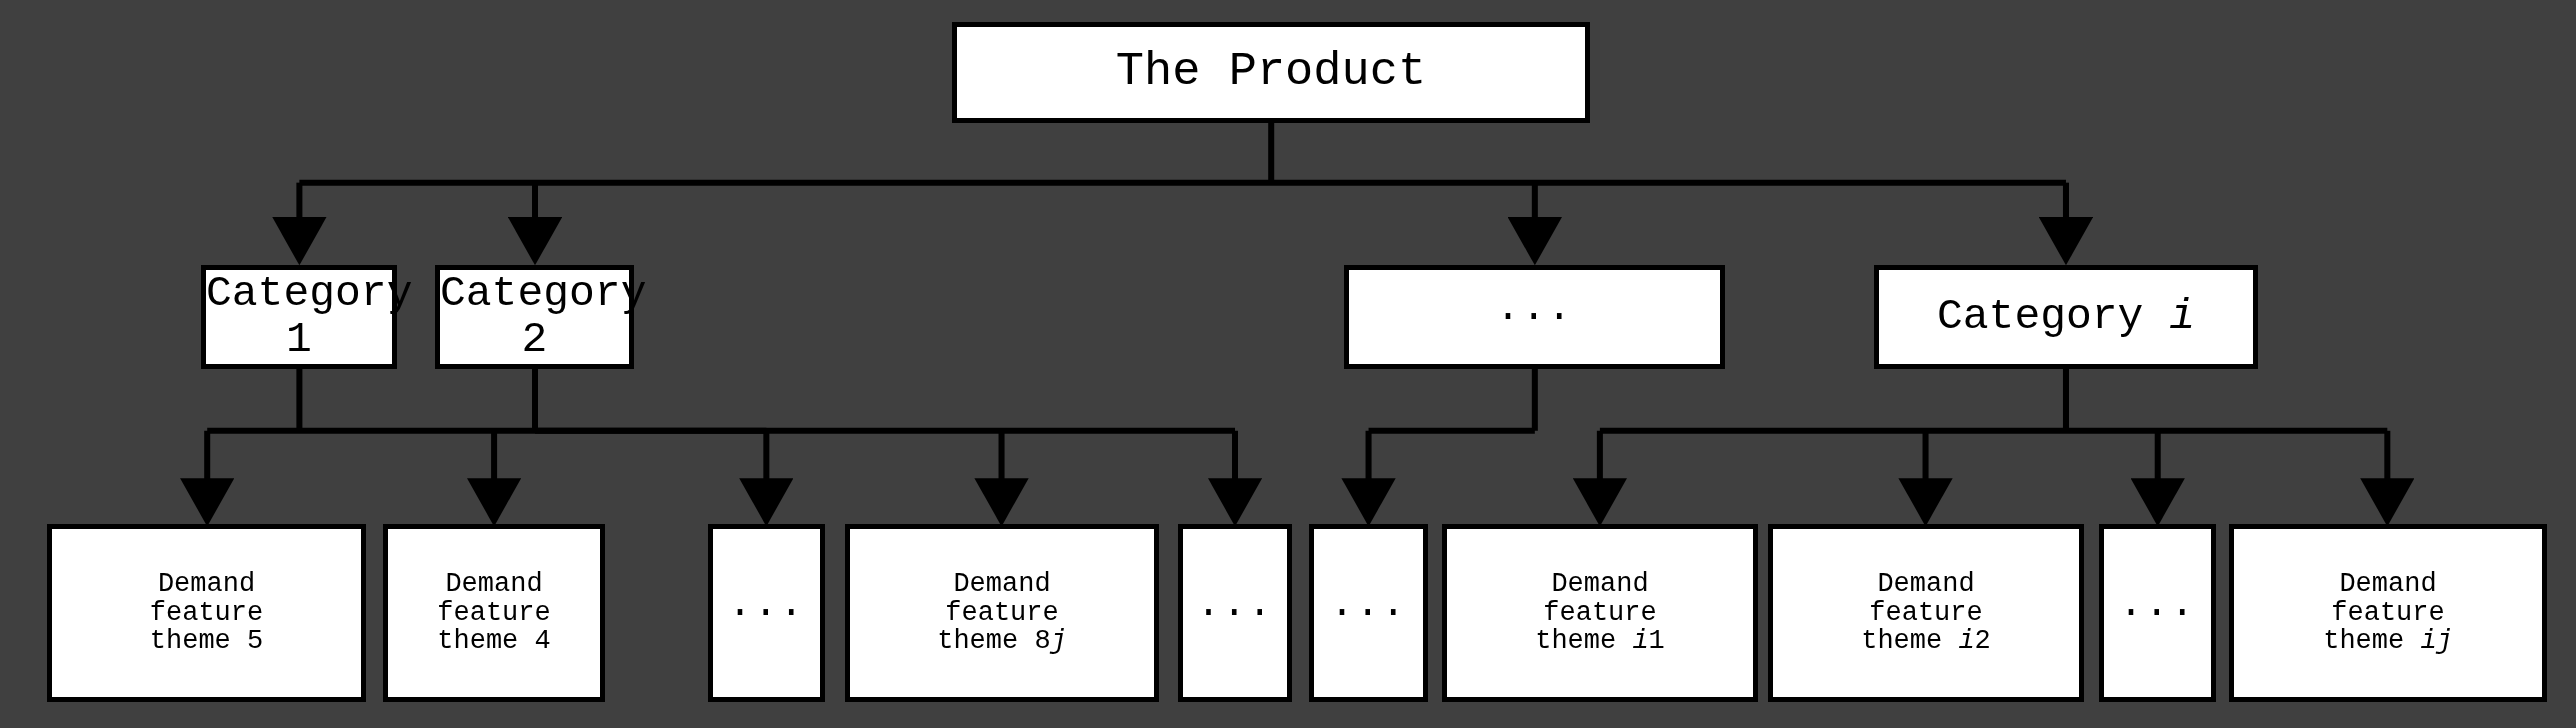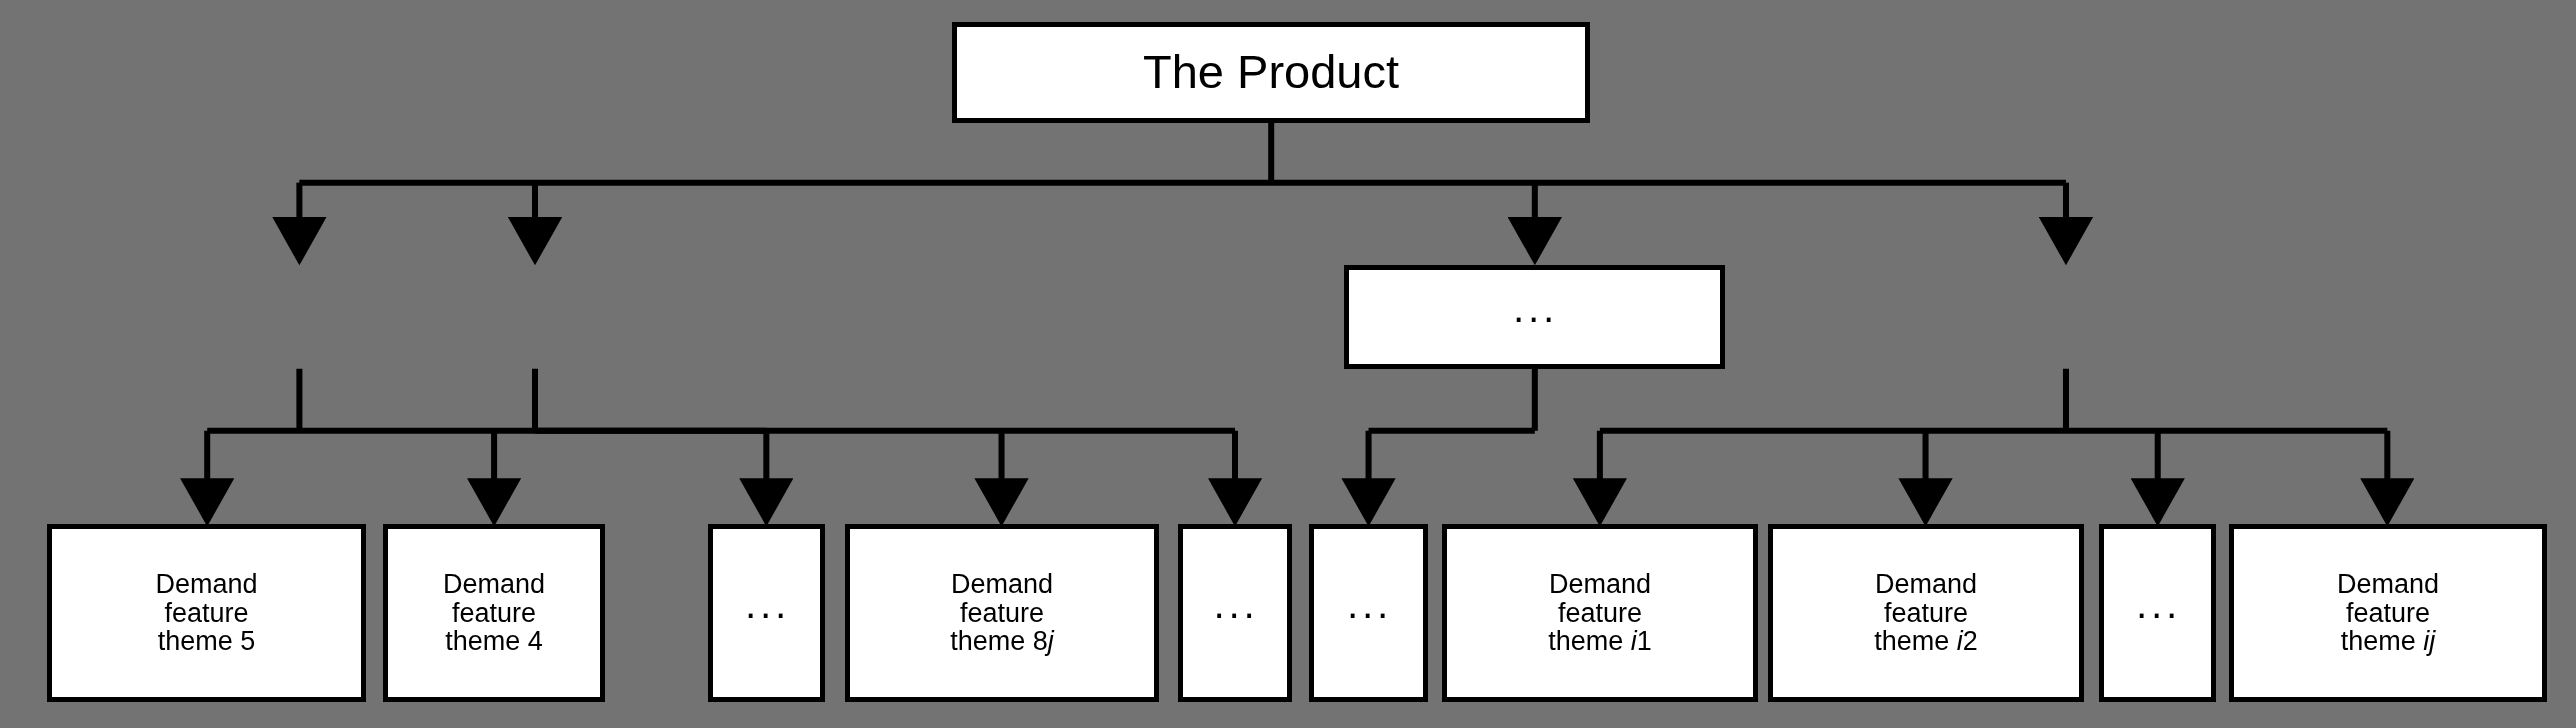--- a/index.html
+++ b/index.html
@@ -4,22 +4,22 @@
 <style>
   html, body {
     margin: 0;
     padding: 0;
     background: #ffffff;
   }
   #canvas {
     position: relative;
     width: 2576px;
     height: 728px;
-    background: #737373;
-    font-family: Liberation Sans, sans-serif;
+    background: #404040;
+    font-family: Liberation Mono, monospace;
     overflow: hidden;
   }
   #svg-layer {
     position: absolute;
     left: 0;
     top: 0;
     width: 2576px;
     height: 728px;
   }
   .node {
@@ -91,26 +91,35 @@
         <path d="M2234.5,500 L2234.5,562" stroke="#000" stroke-width="7" fill="none" marker-end="url(#arrow)"></path>
         <path d="M2504,500 L2504,562" stroke="#000" stroke-width="7" fill="none" marker-end="url(#arrow)"></path>
         <path d="M2770.5,500 L2770.5,562" stroke="#000" stroke-width="7" fill="none" marker-end="url(#arrow)"></path>
       </g>
     </svg>
 
   <div class="node root-node" style="left:952px; top:21.5px; width:638px; height:101px;">
     <span class="label">The Product</span>
   </div>
 
+  <div class="node cat-node" style="left:201px; top:265px; width:196px; height:104px;">
+    <span class="label">Category 1</span>
+  </div>
 
+  <div class="node cat-node" style="left:435px; top:265px; width:199px; height:104px;">
+    <span class="label">Category 2</span>
+  </div>
 
   <div class="node cat-node ellipsis-node" style="left:1344px; top:265px; width:381px; height:104px;">
     <span class="label">···</span>
   </div>
 
+  <div class="node cat-node" style="left:1874px; top:265px; width:384px; height:104px;">
+    <span class="label"><span>Category </span><span class="ital">i</span></span>
+  </div>
 
   <div class="node leaf-node" style="left: 47px; top: 524px; width: 319px; height: 178px;">
     <span class="label"><span>Demand</span><br><span>feature</span><br><span>theme 5</span></span>
   </div>
 
   <div class="node leaf-node" style="left: 383px; top: 524px; width: 222px; height: 178px;">
     <span class="label"><span>Demand</span><br><span>feature</span><br><span>theme 4</span></span>
   </div>
 
   <div class="node leaf-node ellipsis-node" style="left: 708px; top: 524px; width: 117px; height: 178px;">

